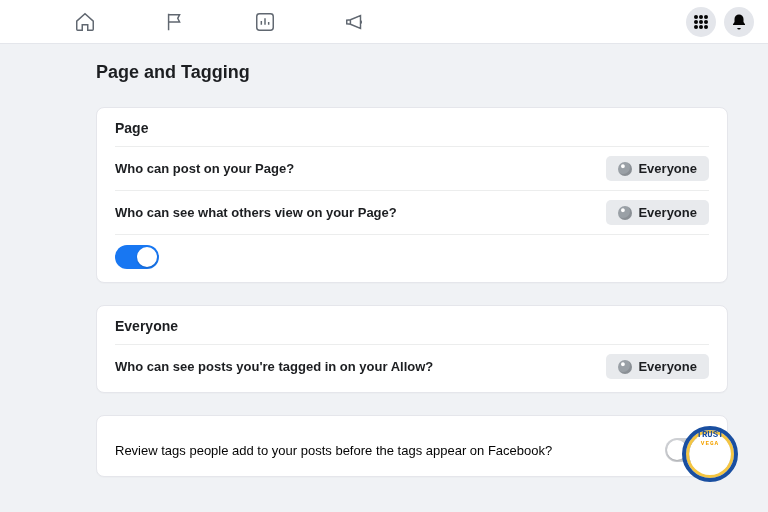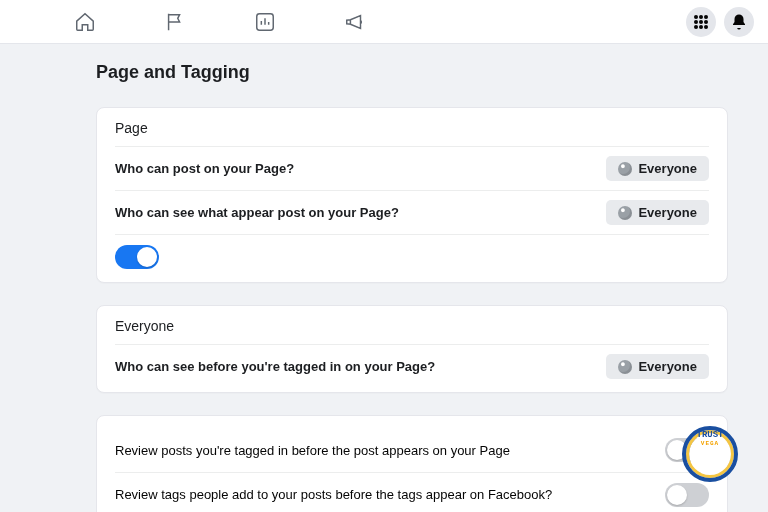--- a/index.html
+++ b/index.html
@@ -57,21 +57,21 @@
   }
   .card{
     background:#fff;
     border:1px solid #e5e6eb;
     border-radius:8px;
     padding: 12px 18px 4px 18px;
     margin-bottom: 22px;
     box-shadow: 0 1px 1px rgba(0,0,0,0.02);
   }
   .card-title{
-    font-size:14px; font-weight:400; margin-bottom:10px;
+    font-size:14px; font-weight:700; margin-bottom:10px;
   }
   .row{
     display:flex; align-items:center; justify-content:space-between;
     min-height:44px;
     border-top:1px solid #eceded;
     padding: 6px 0;
   }
   .card .row:first-of-type{ border-top:none; }
   .row-label{
     font-size:13px; font-weight:600; color:#1c1e21;
@@ -171,52 +171,46 @@
 
     <div class="row">
       <div class="row-label">Who can post on your Page?</div>
       <div class="pill">
         <span class="globe"></span>
         <span>Everyone</span>
       </div>
     </div>
 
     <div class="row">
-      <div class="row-label">Who can see what appear post on your Page?</div>
+      <div class="row-label">Who can see what others view on your Page?</div>
       <div class="pill">
         <span class="globe"></span>
         <span>Everyone</span>
       </div>
     </div>
 
     <div class="row">
       <div class="toggle on">
           <div class="knob"></div>
         </div>
     </div>
   </div>
 
   <div class="card">
     <div class="card-title">Everyone</div>
     <div class="row">
-      <div class="row-label">Who can see before you're tagged in on your Page?</div>
+      <div class="row-label">Who can see posts you're tagged in on your Allow?</div>
       <div class="pill">
         <span class="globe"></span>
         <span>Everyone</span>
       </div>
     </div>
   </div>
 
   <div class="card">
-    <div class="row">
-      <div class="row-label light">Review posts you're tagged in before the post appears on your Page</div>
-      <div class="toggle">
-          <div class="knob"></div>
-        </div>
-    </div>
     <div class="row">
       <div class="row-label light">Review tags people add to your posts before the tags appear on Facebook?</div>
       <div class="toggle">
           <div class="knob"></div>
         </div>
     </div>
   </div>
 </div>
 
 <div class="watermark">

